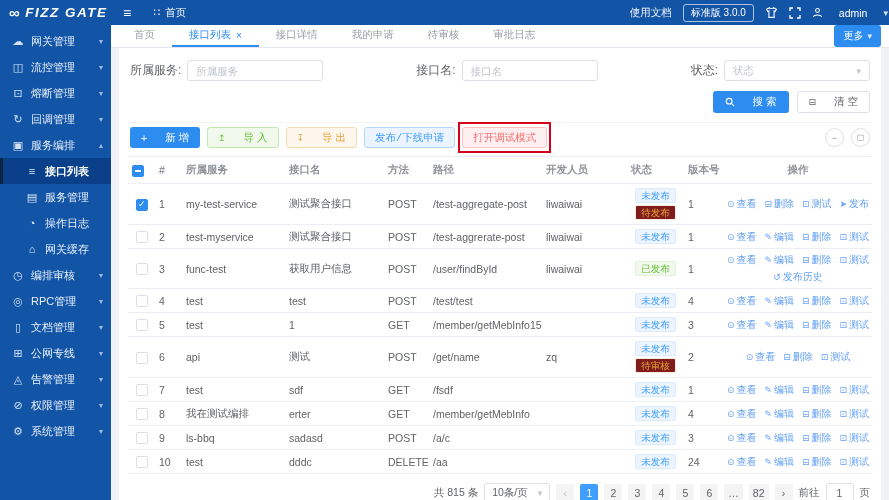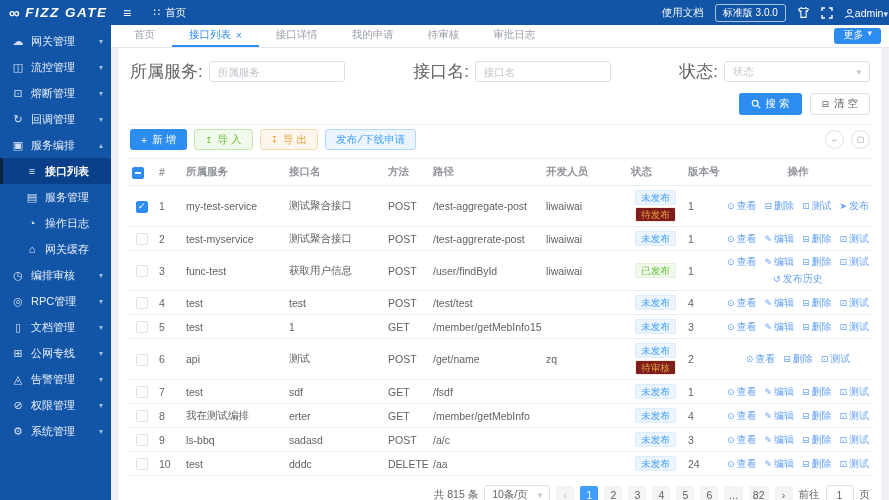--- a/index.html
+++ b/index.html
@@ -10,55 +10,55 @@
   .top-header { position:absolute; top:0; left:0; right:0; height:25px; background:var(--brand,#1254a6); color:#fff; display:flex; align-items:center; z-index:10; }
   .logo { width:111px; padding-left:9px; display:flex; align-items:center; gap:4px; font-weight:bold; font-size:13.5px; letter-spacing:1.5px; font-style:italic; white-space:nowrap; }
   .logo-mark { font-size:15px; font-style:normal; }
   .hamburger { margin-left:12px; font-size:14px; cursor:pointer; line-height:1; }
   .home-chip { margin-left:22px; font-size:10.5px; display:flex; align-items:center; gap:5px; cursor:pointer; }
   .home-chip .grid-glyph { font-size:11px; }
   .header-right { margin-left:auto; display:flex; align-items:center; gap:11px; padding-right:1px; font-size:10.5px; }
   .docs-link { cursor:pointer; opacity:.95; }
   .version-badge { border:1px solid rgba(255,255,255,.65); border-radius:3px; padding:1px 7px; font-size:10px; }
   .hicon { display:flex; align-items:center; cursor:pointer; }
-  .user-chip { display:flex; align-items:flex-end; gap:0; cursor:pointer; }
+  .user-chip { display:flex; align-items:center; gap:16px; cursor:pointer; }
   .chev { font-size:9px; opacity:.85; }
 
   
   .sidebar { position:absolute; top:25px; left:0; bottom:0; width:111px; background:var(--brand,#1254a6); color:#e8f0fc; overflow:hidden; padding-top:3px; }
   .side-item, .side-sub { height:26px; display:flex; align-items:center; gap:7px; padding:0 8px 0 12px; cursor:pointer; font-size:11px; position:relative; white-space:nowrap; }
   .side-icon { font-size:11px; width:12px; text-align:center; opacity:.9; font-style:normal; }
   .side-label { flex:1; overflow:hidden; }
   .side-arrow { font-size:8px; opacity:.65; }
   .side-sub { padding-left:26px; }
   .side-sub.active { background:#0a3f8a; font-weight:bold; color:#fff; }
   .side-sub.active::before { content:""; position:absolute; left:0; top:0; bottom:0; width:3px; background:#0e2340; }
 
   
   .main { position:absolute; left:111px; top:25px; right:0; bottom:0; display:flex; flex-direction:column; overflow:hidden; }
   .tabbar { height:23px; background:#fff; border-bottom:1px solid #e4e7ed; display:flex; align-items:center; padding:0 8px 0 6px; flex-shrink:0; }
   .tab { height:100%; padding:0 17px; display:flex; align-items:center; gap:5px; font-size:10.5px; color:#9aa0a8; cursor:pointer; border-bottom:2px solid transparent; }
   .tab.active { color:#2d8cf0; border-bottom-color:#2d8cf0; }
   .tab .close-x { font-size:10px; }
-  .more-btn { margin-left:auto; background:var(--accent,#2d8cf0); color:#fff; border:none; border-radius:3px; height:16px; padding:0 9px; font-size:10px; display:flex; gap:4px; cursor:pointer; }
+  .more-btn { margin-left:auto; background:var(--accent,#2d8cf0); color:#fff; border:none; border-radius:3px; height:22px; padding:0 9px; font-size:10px; display:flex; align-items:center; gap:4px; cursor:pointer; }
 
   .content { flex:1; padding:0 8px; overflow:hidden; }
   .card { background:#fff; padding:8px 9px 2px; }
 
   
   .filter-row { display:flex; align-items:center; justify-content:space-between; padding:4px 2px 2px; }
   .f-group { display:flex; align-items:center; gap:6px; }
-  .f-label { color:#606266; font-size:17px; white-space:nowrap; }
+  .f-label { color:#606266; font-size:12px; white-space:nowrap; }
   .f-input { height:21px; border:1px solid #dcdfe6; border-radius:3px; padding:0 8px; font-size:10.5px; color:#606266; font-family:inherit; outline:none; }
   .f-input::placeholder { color:#c0c4cc; }
   .f-select { height:21px; border:1px solid #dcdfe6; border-radius:3px; padding:0 8px; font-size:10.5px; color:#c0c4cc; display:flex; align-items:center; justify-content:space-between; cursor:pointer; background:#fff; }
   .f-select .chev2 { color:#c0c4cc; font-size:9px; }
 
   .search-row { display:flex; justify-content:flex-end; gap:8px; padding:8px 2px 9px; }
-  .btn { height:22px; border-radius:3px; padding:0 11px; font-size:10.5px; display:inline-flex; align-items:center; gap:5px; cursor:pointer; border:1px solid transparent; font-family:inherit; white-space:nowrap; }
+  .btn { height:22px; border-radius:3px; padding:0 11px; font-size:10.5px; display:inline-flex; align-items:center; gap:18px; cursor:pointer; border:1px solid transparent; font-family:inherit; white-space:nowrap; }
   .btn-search { background:var(--accent,#2d8cf0); color:#fff; }
   .btn-clear { background:#fff; border-color:#dcdfe6; color:#606266; }
 
   
   .toolbar { display:flex; align-items:center; gap:7px; padding:4px 2px 8px; border-top:1px solid #f2f3f5; }
   .btn-sm { height:21px; padding:0 10px; font-size:10.5px; }
   .btn-add { background:var(--accent,#2d8cf0); color:#fff; }
   .btn-import { background:#f0f9eb; color:var(--success,#67c23a); border-color:#c2e7b0; }
   .btn-export { background:#fdf6ec; color:var(--warn,#e6a23c); border-color:#f5dab1; }
   .btn-apply { background:#ecf5ff; color:#409eff; border-color:#b3d8ff;font-family:Liberation Mono, monospace; }
@@ -288,20 +288,26 @@
           <span style="font-size:9px">↥</span>
           <span>导 入</span>
         </button>
         <button class="btn btn-sm btn-export">
           <span style="font-size:9px">↧</span>
           <span>导 出</span>
         </button>
         <button class="btn btn-sm btn-apply">
           <span>发布/下线申请</span>
         </button>
+        <span class="anno-wrap">
+          <button class="btn btn-sm btn-debug">
+            <span>打开调试模式</span>
+          </button>
+          <span class="anno-box"></span>
+        </span>
         <div class="toolbar-right">
           <button class="circle-btn">
               <span>−</span>
             </button>
           <button class="circle-btn">
               <span style="font-size:8px">▢</span>
             </button>
         </div>
       </div>
 

